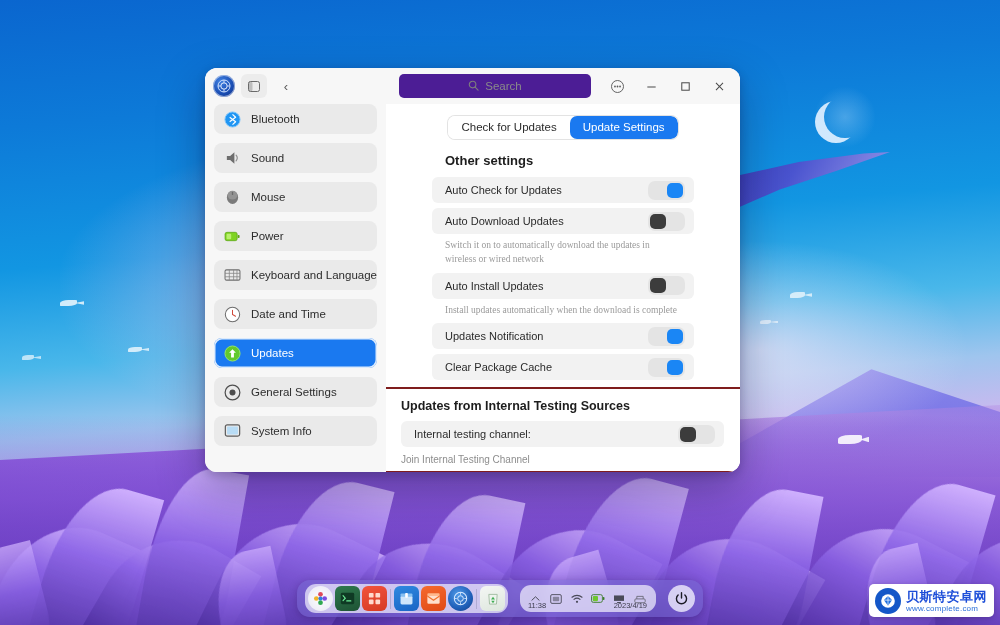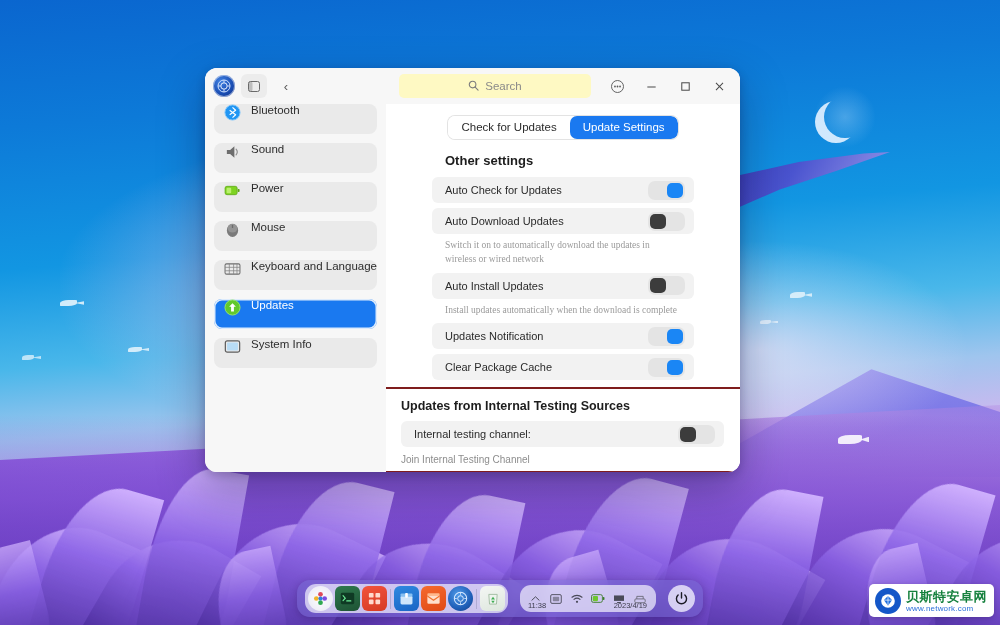--- a/index.html
+++ b/index.html
@@ -110,40 +110,40 @@
   }
   .app-logo svg { display:block; }
   .tb-btn {
     width: 26px; height: 24px; border-radius: 6px;
     display:flex; align-items:center; justify-content:center;
     color:#5b5b5b; font-size:13px; cursor:default;
   }
   .tb-btn.ghost { background:#ececec; }
   .searchwrap { flex:1; display:flex; justify-content:center; }
   .searchbox {
-    width: 192px; height: 24px; background:#fef9c3; border-radius:5px;
+    width: 192px; height: 24px; background:#4c1d95; border-radius:5px;
     display:flex; align-items:center; justify-content:center; gap:6px;
     color:#8a8a8a; font-size:11.5px;
   }
   .tb-right { display:flex; align-items:center; gap:0px; padding-right:4px; }
   .wbtn {
     width: 34px; height: 30px; display:flex; align-items:center; justify-content:center;
     color:#4b4b4b; font-size:13px; cursor:default;
   }
 
   .body { flex:1; display:flex; min-height:0; }
 
   
   .sidebar {
     width: 181px; background:#f7f7f7; padding: 0 9px 6px 9px;
     overflow:hidden; position:relative;
   }
   .side-item {
     height: 30px; margin-bottom: 9px; border-radius: 8px;
-    background: #eaeaea; display:flex; gap:10px;
+    background: #eaeaea; display:flex; align-items:center; gap:10px;
     padding-left: 10px; font-size: 11.5px; color:#2d2d2d;
     cursor:default;
   }
   .side-item.first { height:20px; margin-top:0; align-items:flex-end; padding-bottom:1px; border-radius: 0 0 8px 8px; }
   .side-item.active { background:#1a79f0; color:#fff; box-shadow: 0 0 0 1.5px rgba(255,255,255,.85) inset; }
   .ico { width:17px; height:17px; flex:0 0 17px; display:flex; align-items:center; justify-content:center; }
   .ico svg { display:block; }
 
   
   .content {
@@ -228,21 +228,21 @@
     position:absolute; right:6px; bottom:8px;
     background:#fff; border-radius:5px; padding: 4px 7px 3px 6px;
     display:flex; align-items:center; gap:5px;
     box-shadow: 0 1px 5px rgba(0,0,0,.18);
   }
   .wm-badge {
     width:26px; height:26px; border-radius:50%;
     background:#1457c8; display:flex; align-items:center; justify-content:center;
   }
   .wm-txt { display:flex; flex-direction:column; line-height:1; }
-  .wm-cn { font-size:13px; font-weight:bold; color:#15803d; letter-spacing:.5px; }
+  .wm-cn { font-size:13px; font-weight:bold; color:#1d4ed8; letter-spacing:.5px; }
   .wm-url { font-size:8px; color:#2a6fd8; margin-top:2px; letter-spacing:.2px; }
 </style>
 </head>
 <body>
 
 <div id="desktop">
 
   <div class="glow"></div>
   <div class="rainbow"></div>
   <div class="moon"></div>
@@ -361,63 +361,81 @@
             <svg width="17" height="16" viewBox="0 0 18 17">
               <path d="M3 6.5 L6.5 6.5 L11 2.5 L11 14.5 L6.5 10.5 L3 10.5 Z" fill="#6e6e6e"></path>
               <path d="M12.8 5.5 a4.6 4.6 0 0 1 0 6" fill="none" stroke="#8e8e8e" stroke-width="1.2" stroke-linecap="round"></path>
             </svg>
           </span>
           <span>Sound</span>
         </div>
 
         <div class="side-item">
           <span class="ico">
+            <svg width="15" height="16" viewBox="0 0 16 17">
+              <ellipse cx="8" cy="9" rx="6" ry="7" fill="#7a7a7a"></ellipse>
+              <ellipse cx="8" cy="6.5" rx="5.2" ry="4.6" fill="#949494"></ellipse>
+              <rect x="7.3" y="3" width="1.4" height="3.4" rx=".7" fill="#6b6b6b"></rect>
+            </svg>
+          </span>
+          <span>Mouse</span>
+        </div>
+
+        <div class="side-item">
+          <span class="ico">
             <svg width="17" height="13" viewBox="0 0 18 14">
               <rect x="1" y="2.5" width="13" height="9" rx="2" fill="#7ed321"></rect>
               <rect x="1" y="2.5" width="13" height="9" rx="2" fill="none" stroke="#5ba514" stroke-width=".8"></rect>
               <rect x="14.6" y="5.5" width="2" height="3" rx=".7" fill="#5ba514"></rect>
               <rect x="2.6" y="4" width="5" height="6" rx="1" fill="#b9ef6d"></rect>
             </svg>
           </span>
           <span>Power</span>
         </div>
 
         <div class="side-item">
           <span class="ico">
-            <svg width="15" height="16" viewBox="0 0 16 17">
-              <ellipse cx="8" cy="9" rx="6" ry="7" fill="#7a7a7a"></ellipse>
-              <ellipse cx="8" cy="6.5" rx="5.2" ry="4.6" fill="#949494"></ellipse>
-              <rect x="7.3" y="3" width="1.4" height="3.4" rx=".7" fill="#6b6b6b"></rect>
-            </svg>
-          </span>
-          <span>Mouse</span>
-        </div>
-
-        <div class="side-item">
-          <span class="ico">
             <svg width="17" height="14" viewBox="0 0 18 15">
               <rect x="1" y="2" width="16" height="11" rx="1.6" fill="none" stroke="#6e6e6e" stroke-width="1.1"></rect>
               <path d="M1 5.7 H17 M1 9.4 H17 M5.6 2 V13 M10.2 2 V13 M13.8 2 V13" stroke="#868686" stroke-width=".85"></path>
             </svg>
           </span>
           <span>Keyboard and Language</span>
         </div>
 
+        <div class="side-item">
+          <span class="ico">
+            <svg width="17" height="17" viewBox="0 0 18 18">
+              <circle cx="9" cy="9" r="7.6" fill="#fff" stroke="#6e6e6e" stroke-width="1.1"></circle>
+              <path d="M9 4.4 V9 L12.2 10.8" fill="none" stroke="#d14b3c" stroke-width="1.1" stroke-linecap="round"></path>
+            </svg>
+          </span>
+          <span>Date and Time</span>
+        </div>
 
         <div class="side-item active">
           <span class="ico">
             <svg width="17" height="17" viewBox="0 0 18 18">
               <circle cx="9" cy="9" r="8" fill="#62c92c"></circle>
               <circle cx="9" cy="9" r="8" fill="none" stroke="#97e86a" stroke-width="1"></circle>
               <path d="M9 4.4 L12.6 8.3 H10.5 V13.2 H7.5 V8.3 H5.4 Z" fill="#fff"></path>
             </svg>
           </span>
           <span>Updates</span>
         </div>
 
+        <div class="side-item">
+          <span class="ico">
+            <svg width="17" height="17" viewBox="0 0 18 18">
+              <circle cx="9" cy="9" r="7.8" fill="none" stroke="#4f4f4f" stroke-width="1.3"></circle>
+              <circle cx="9" cy="9" r="3.2" fill="#4f4f4f"></circle>
+            </svg>
+          </span>
+          <span>General Settings</span>
+        </div>
 
         <div class="side-item">
           <span class="ico">
             <svg width="17" height="16" viewBox="0 0 18 17">
               <rect x="1.4" y="2" width="15.2" height="12" rx="2" fill="none" stroke="#5e5e5e" stroke-width="1.3"></rect>
               <rect x="3.2" y="3.8" width="11.6" height="8.4" rx="1" fill="#b8dcf5"></rect>
             </svg>
           </span>
           <span>System Info</span>
         </div>
@@ -607,17 +625,17 @@
     <div class="wm-badge">
       <svg width="18" height="18" viewBox="0 0 20 20">
         <circle cx="10" cy="10" r="9.4" fill="#1457c8"></circle>
         <circle cx="10" cy="10" r="7.6" fill="#fff"></circle>
         <path d="M10 4.4 L14.6 9 L10 15.2 L5.4 9 Z" fill="#1f6fe0"></path>
         <path d="M10 4.4 L10 15.2 M5.4 9 L14.6 9" stroke="#fff" stroke-width=".8"></path>
       </svg>
     </div>
     <div class="wm-txt">
       <span class="wm-cn">贝斯特安卓网</span>
-      <span class="wm-url">www.network.com</span>
+      <span class="wm-url">www.complete.com</span>
     </div>
   </div>
 
 </div>
 
 </body></html>

